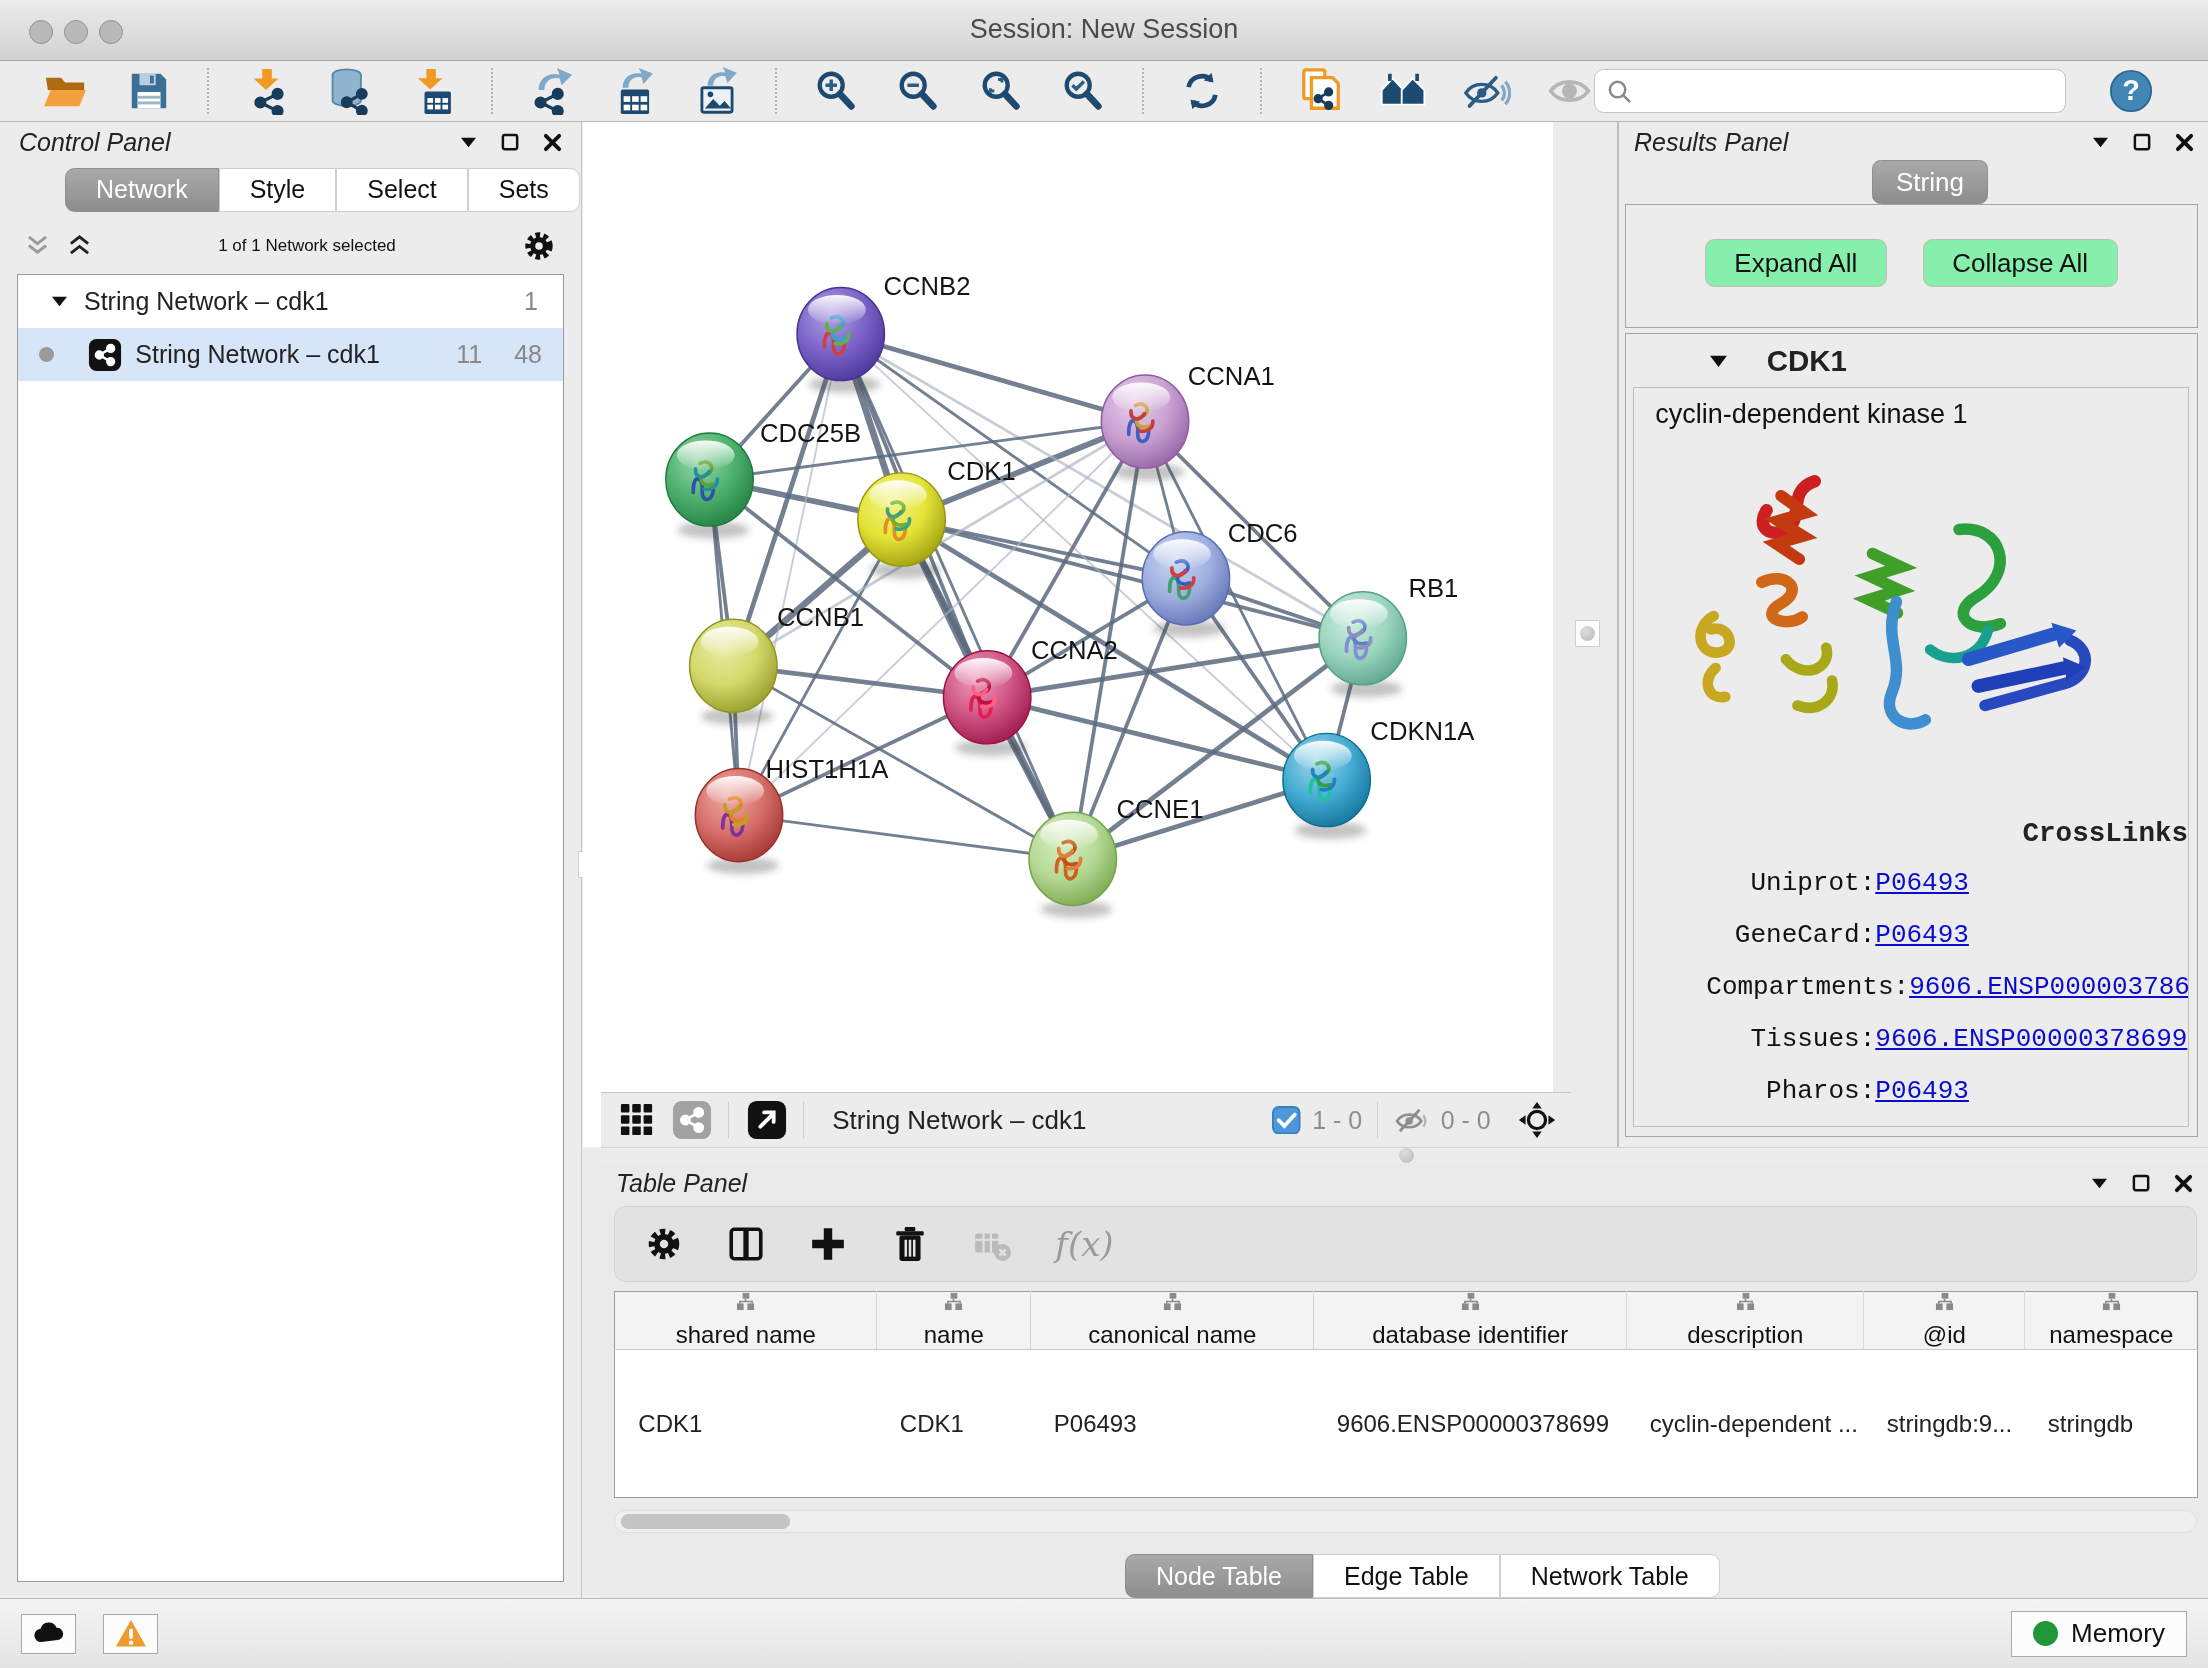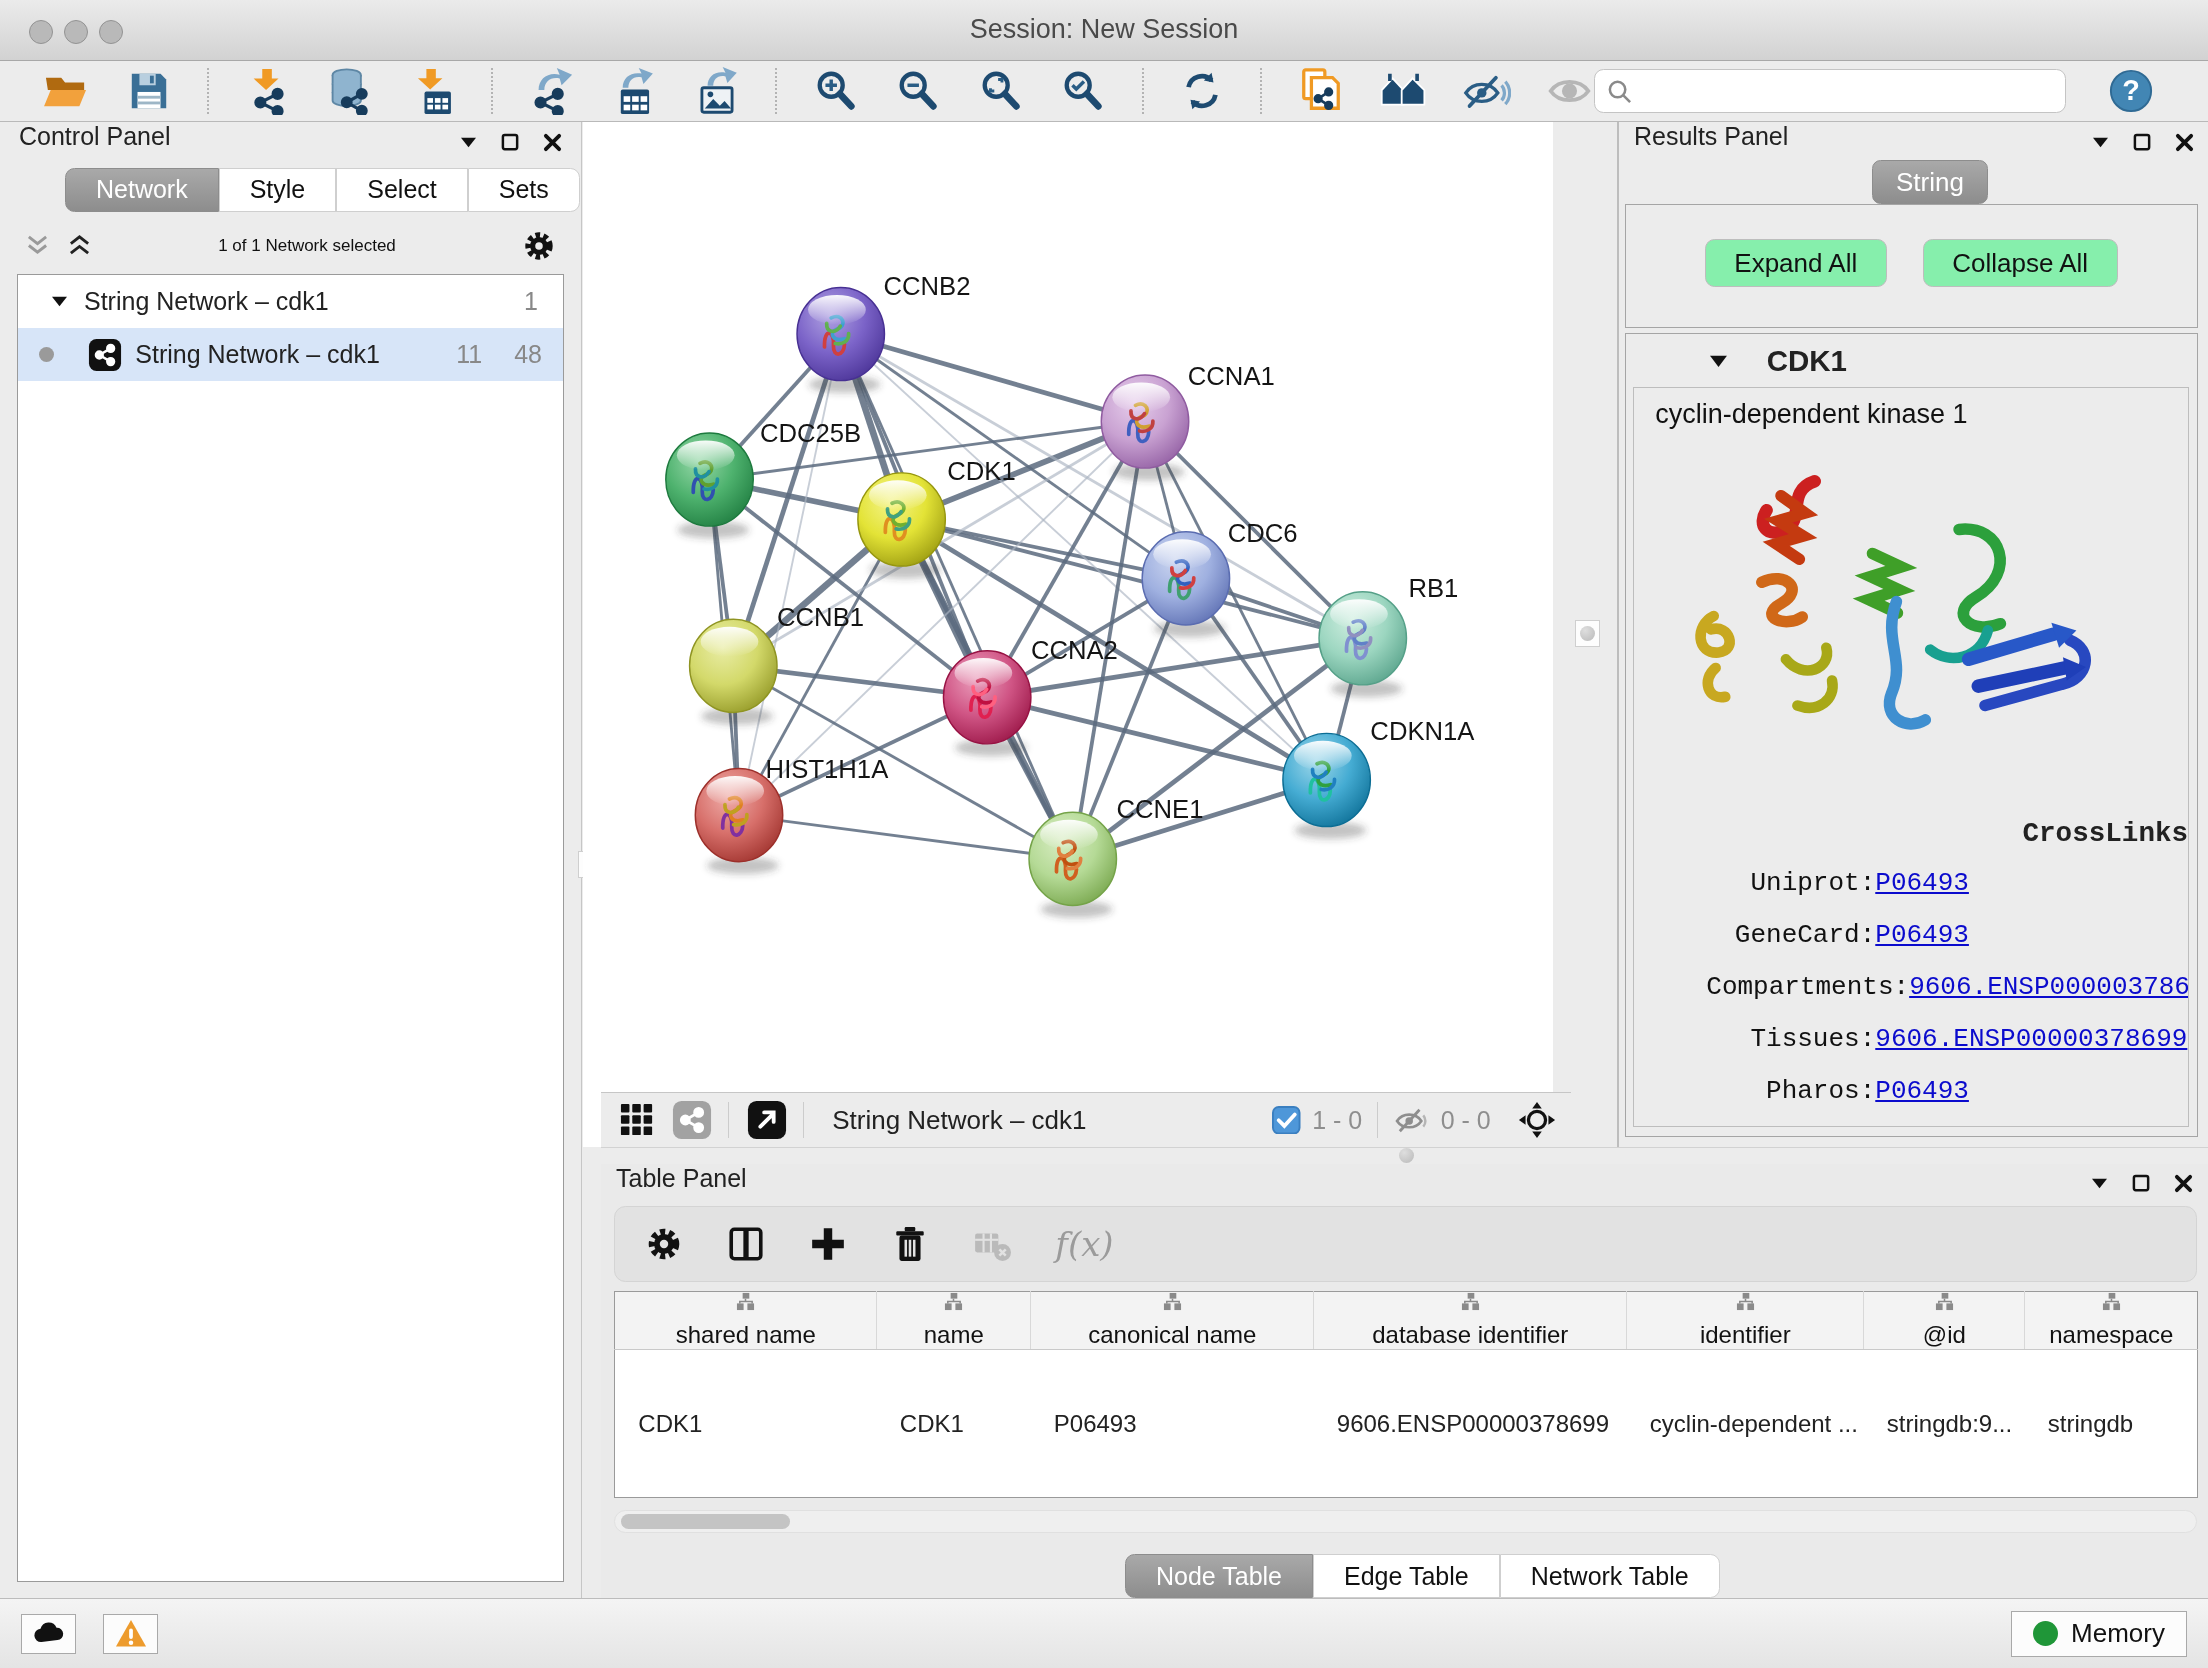--- a/index.html
+++ b/index.html
@@ -20,21 +20,21 @@
   .tb-icon { width:49px; height:49px; margin-left:34px; display:flex; align-items:center; justify-content:center; }
   .tb-sep { width:0; height:46px; border-left:2.9px dotted #b3b3b3; margin-left:34px; }
   .searchbox { margin-left:auto; width:476px; height:44px; background:#fff; border:1.9px solid #c4c4c4;
     border-radius:9.5px; display:flex; align-items:center; padding:0 11.4px; }
   .searchbox input { border:none; outline:none; font-size:23px; width:418px; background:transparent; }
   .helpbtn { margin:0 53px 0 40px; }
 
   
   .control-panel { position:absolute; left:0; top:122px; width:582px; height:1476px;
     background:#ececec; border-right:1.9px solid #c6c6c6; }
-  .panel-head { height:40px; display:flex; padding:0 19px; }
+  .panel-head { height:40px; display:flex; align-items:center; padding:0 19px;font-style:italic; }
   .panel-title { font-size:25px; color:#222; }
   .panel-icons { margin-left:auto; display:flex; align-items:center; gap:23px; }
   .seg-tabs { display:flex; margin:5.7px 0 0 65px; }
   .seg-tab { height:44px; padding:0 30px; display:flex; align-items:center; font-size:25px;
     background:#fff; border:1px solid #cfcfcf; color:#111; }
   .seg-tab:first-child { border-radius:9.5px 0 0 9.5px; }
   .seg-tab:last-child { border-radius:0 9.5px 9.5px 0; }
   .seg-tab.sel { background:linear-gradient(#a9a9a9,#8d8d8d); color:#fff; border-color:#8d8d8d; }
   .sel-row { height:53px; display:flex; align-items:center; padding:0 25px; margin-top:7.6px; }
   .sel-row .status { flex:1; text-align:center; font-size:17px; color:#111; }
@@ -840,21 +840,21 @@
             </span>
           </th>
           <th>
             <span class="hwrap">
               <svg width="19" height="19" viewBox="0 0 20 20">
                 <rect x="7" y="1" width="7" height="6" fill="#8a8a8a"></rect>
                 <rect x="1" y="12" width="7" height="7" fill="#8a8a8a"></rect>
                 <rect x="12" y="12" width="7" height="7" fill="#8a8a8a"></rect>
                 <path d="M10 7v3M4 12v-2h13v2" stroke="#8a8a8a" stroke-width="1.6" fill="none"></path>
               </svg>
-              <span>identifier</span>
+              <span>description</span>
             </span>
           </th>
           <th>
             <span class="hwrap">
               <svg width="19" height="19" viewBox="0 0 20 20">
                 <rect x="7" y="1" width="7" height="6" fill="#8a8a8a"></rect>
                 <rect x="1" y="12" width="7" height="7" fill="#8a8a8a"></rect>
                 <rect x="12" y="12" width="7" height="7" fill="#8a8a8a"></rect>
                 <path d="M10 7v3M4 12v-2h13v2" stroke="#8a8a8a" stroke-width="1.6" fill="none"></path>
               </svg>

